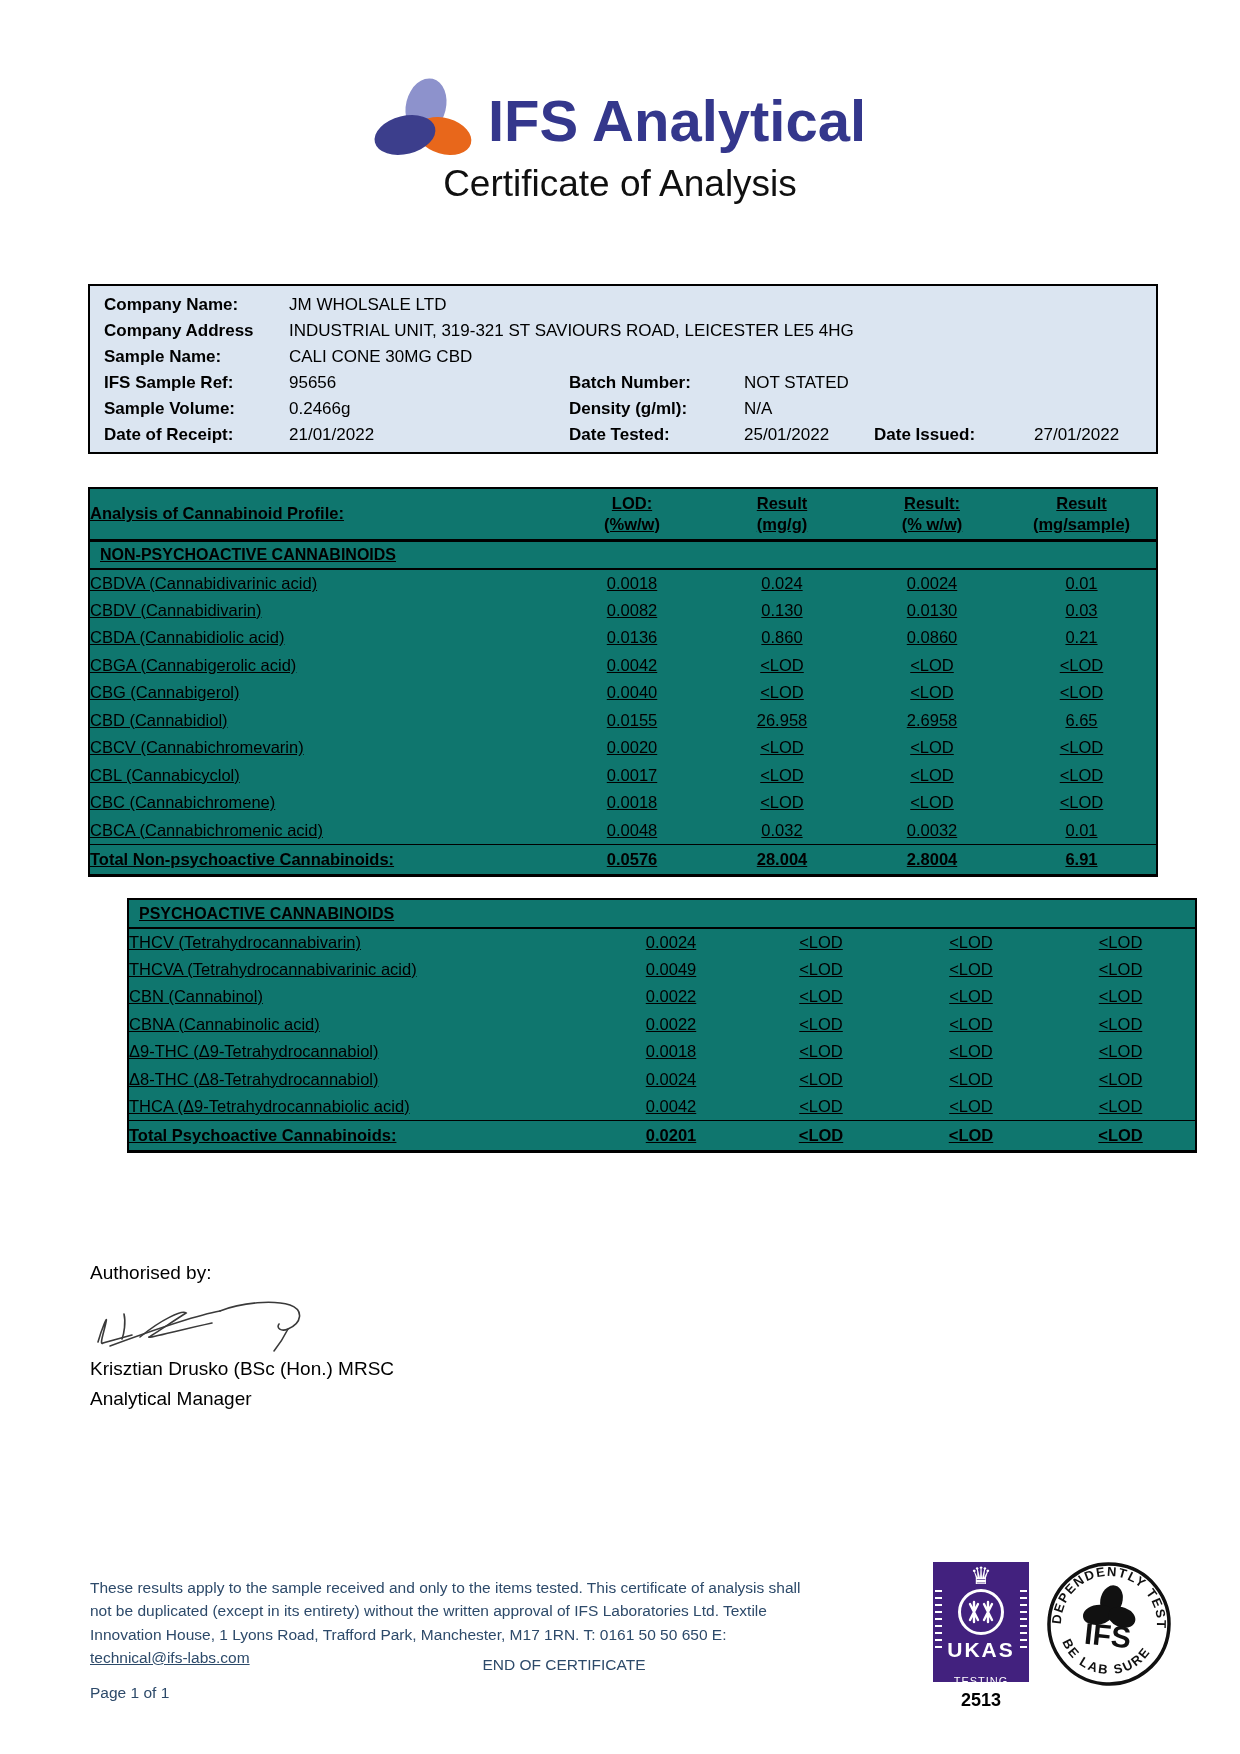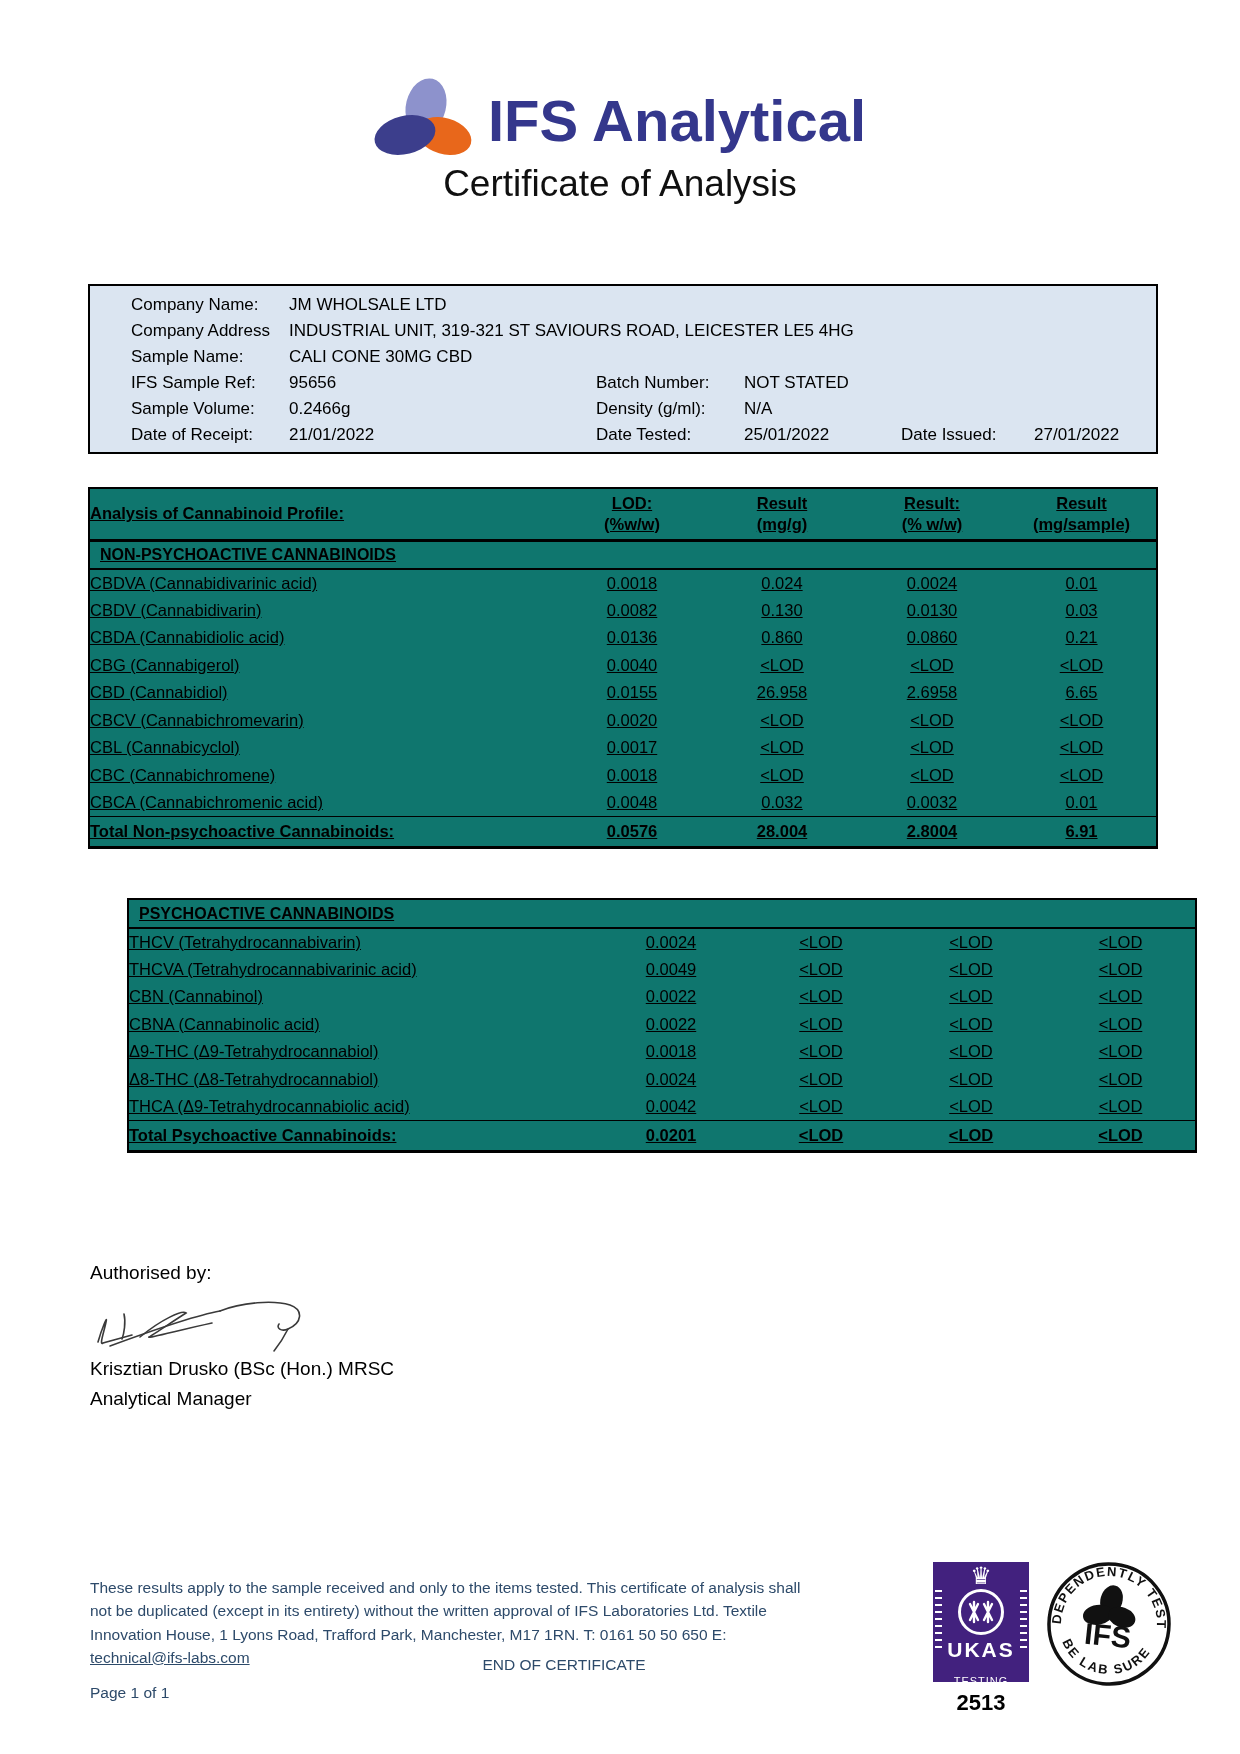--- a/index.html
+++ b/index.html
@@ -14,21 +14,21 @@
   .leaf-peri   { width:40px; height:56px; left:32px; top:0;  background:#8d92cc; transform:rotate(14deg); }
   .leaf-orange { width:56px; height:36px; left:42px; top:40px; background:#e8671b; transform:rotate(16deg); }
   .leaf-indigo { width:62px; height:38px; left:0;  top:38px; background:#3c3e8c; transform:rotate(-14deg); }
   .brand-text { font-size:58px; font-weight:bold; color:#34378c; letter-spacing:0; }
   .doc-title { position:absolute; top:163px; left:0; width:100%; text-align:center; font-size:37px; color:#101010; }
 
   
   .info-box { position:absolute; left:88px; top:284px; width:1070px; height:170px;
               background:#dbe5f1; border:2px solid #000; padding:6px 0 0 14px; }
   .info-row { display:grid; grid-template-columns:185px 280px 175px 130px 160px 1fr; height:26px; align-items:center; font-size:17px; }
-  .info-label { font-weight:normal;margin-left:27px; }
+  .info-label { font-weight:bold; }
   .info-value { font-weight:normal; }
   .span-rest  { grid-column:2 / -1; }
   .span-rest4 { grid-column:4 / -1; }
 
   
   .coa-table { position:absolute; left:88px; width:1070px; background:#0f766e; border:2px solid #000; border-bottom-width:3px; border-collapse:collapse; table-layout:fixed;text-decoration:underline; }
   .t1 { top:487px; }
   .t2 { top:898px;margin-left:39px; }
   .coa-table td, .coa-table th { font-size:16.5px; padding:0; vertical-align:middle; }
   col.c-name { width:468px; }
@@ -63,21 +63,21 @@
 
   
   .ukas { position:absolute; left:933px; top:1562px; width:96px; height:120px; background:#42217e; color:#fff; text-align:center; }
   .ukas-crown { font-size:24px; line-height:24px; margin-top:2px; }
   .ukas-circle { width:46px; height:46px; border:3px solid #fff; border-radius:50%; margin:1px auto 0 auto; display:flex; align-items:center; justify-content:center; }
   .ukas-word { font-size:21px; font-weight:bold; letter-spacing:2px; margin-top:3px; }
   .ukas-sub { font-size:11px; letter-spacing:1px; margin-top:13px; }
   .ticks { position:absolute; top:28px; width:7px; height:58px;
            background:repeating-linear-gradient(to bottom, #fff 0 2px, transparent 2px 7px); }
   .ticks-l { left:2px; } .ticks-r { right:2px; }
-  .ukas-number { position:absolute; left:933px; top:1690px; width:96px; text-align:center; font-size:22px; font-weight:bold; color:#000; }
+  .ukas-number { position:absolute; left:933px; top:1690px; width:96px; text-align:center; font-size:18px; font-weight:bold; color:#000; }
 
   
   .stamp { position:absolute; left:1045px; top:1560px; width:128px; height:128px; transform:rotate(6deg); }
 </style>
 </head>
 <body>
 
 <div class="page">
 
   <div class="brand-row">
@@ -159,20 +159,27 @@
           <td class="cell-num">0.130</td>
           <td class="cell-num">0.0130</td>
           <td class="cell-num">0.03</td>
         </tr>
         <tr>
           <td class="cell-name">CBDA (Cannabidiolic acid)</td>
           <td class="cell-num">0.0136</td>
           <td class="cell-num">0.860</td>
           <td class="cell-num">0.0860</td>
           <td class="cell-num">0.21</td>
+        </tr>
+        <tr>
+          <td class="cell-name">CBGA (Cannabigerolic acid)</td>
+          <td class="cell-num">0.0042</td>
+          <td class="cell-num">&lt;LOD</td>
+          <td class="cell-num">&lt;LOD</td>
+          <td class="cell-num">&lt;LOD</td>
         </tr>
         <tr>
           <td class="cell-name">CBG (Cannabigerol)</td>
           <td class="cell-num">0.0040</td>
           <td class="cell-num">&lt;LOD</td>
           <td class="cell-num">&lt;LOD</td>
           <td class="cell-num">&lt;LOD</td>
         </tr>
         <tr>
           <td class="cell-name">CBD (Cannabidiol)</td>

